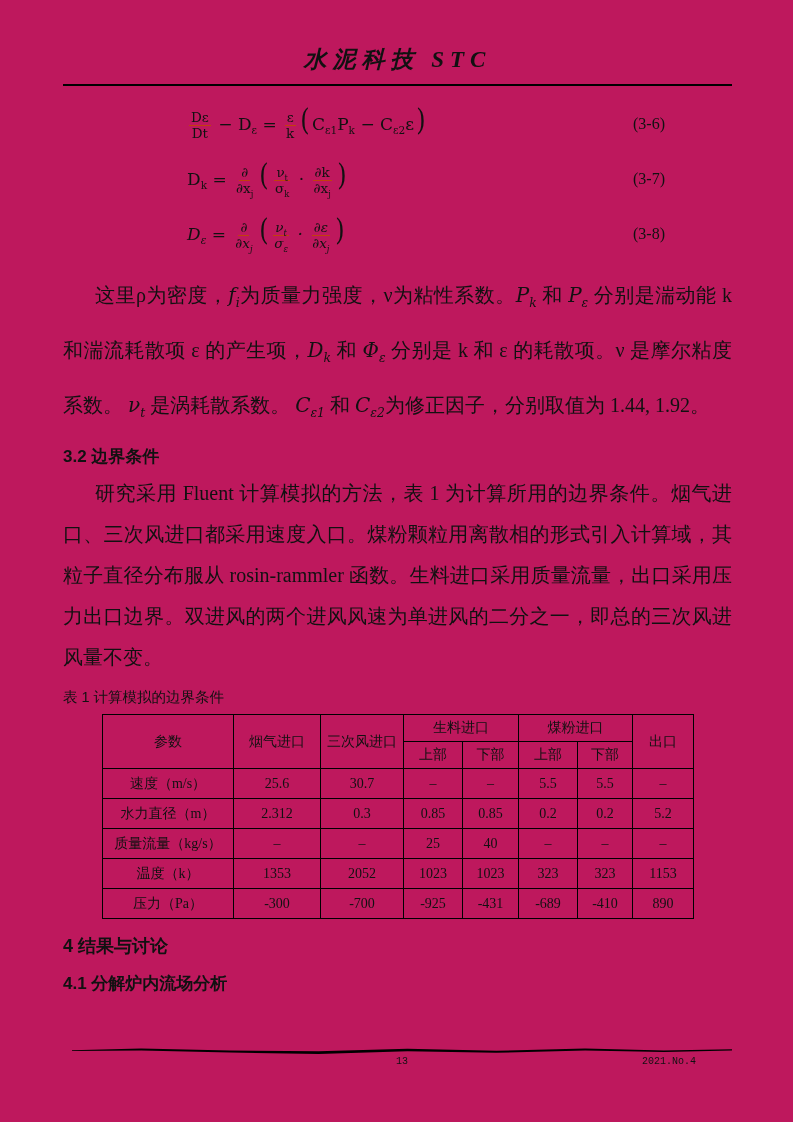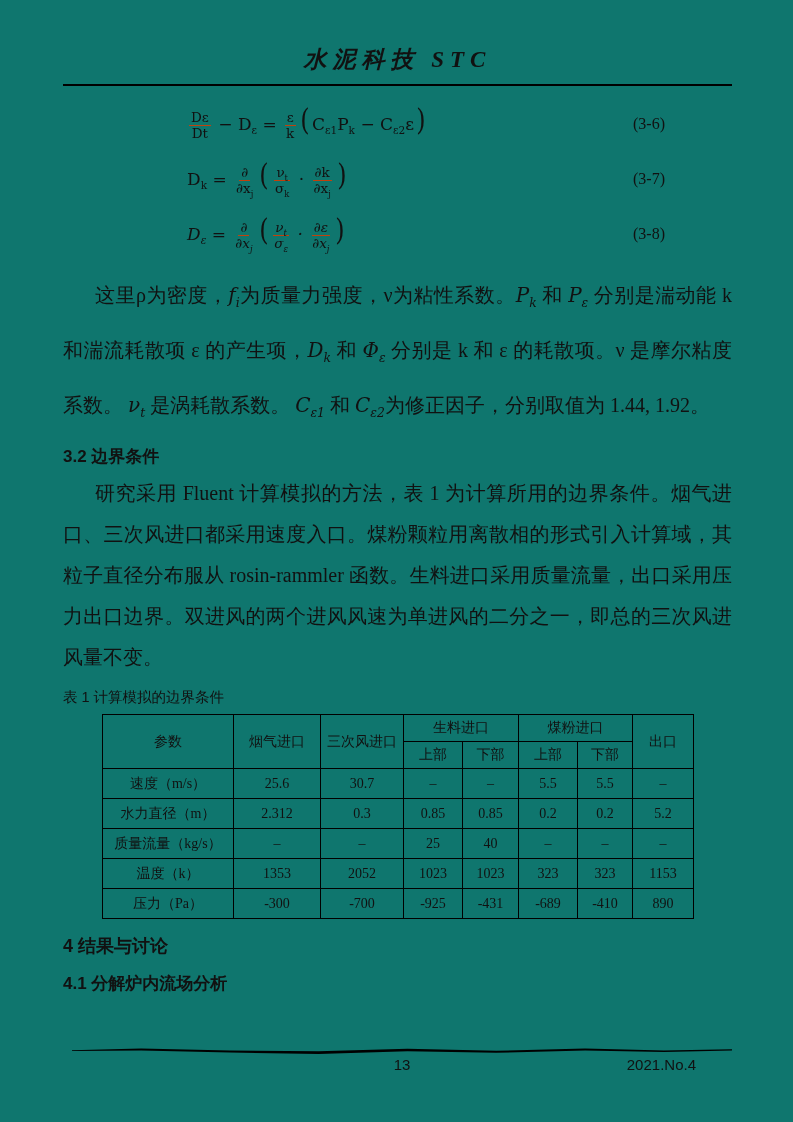--- a/index.html
+++ b/index.html
@@ -1,19 +1,19 @@
 <!DOCTYPE html>
 <html><head>
 <meta charset="utf-8">
 <style>
   html,body{margin:0;padding:0;background:#fff;}
   body{width:793px;height:1122px;position:relative;color:#111;
        font-family:"Liberation Serif","DejaVu Serif",serif;
        -webkit-font-smoothing:antialiased;}
-  .page{position:absolute;inset:0;background:#0f766e;}
+  .page{position:absolute;inset:0;background:#be185d;}
   .content{position:absolute;left:63px;right:61px;top:0;}
 
   
   .journal-title{margin-top:44px;text-align:center;font-size:23px;font-weight:bold;
        font-style:italic;letter-spacing:6px;font-family:"Liberation Serif",serif;}
   .header-rule{border:none;border-top:2.2px solid #000;margin:9px 0 0 0;}
 
   
   .intro-line{margin-top:15px;font-size:16px;}
   .para{font-size:20px;text-align:justify;text-indent:32px;}
@@ -46,21 +46,21 @@
   .tbl-caption{font-size:14.5px;margin:10px 0 7px 0;
        font-family:"Liberation Sans","DejaVu Sans",sans-serif;}
   table.boundary{border-collapse:collapse;margin-left:39px;table-layout:fixed;
        font-size:14px;text-align:center;}
   table.boundary td{border:1.6px solid #000;padding:0 2px;height:29px;
        overflow:hidden;white-space:nowrap;}
   table.boundary tr.hdr td{height:26px;}
 
   
   .footer{position:absolute;left:72px;right:61px;top:1046px;
-       font-family:Liberation Sans, sans-serif;font-size:15px;}
+       font-family:Liberation Mono, monospace;font-size:10px;}
   .footer-line{display:block;width:100%;height:9px;}
   .footer-text{position:relative;text-align:center;margin-top:1px;}
   .footer-issue{position:absolute;right:36px;top:0;text-align:right;}
 </style>
 </head>
 <body>
 
 <div class="page">
   <div class="content">
 

